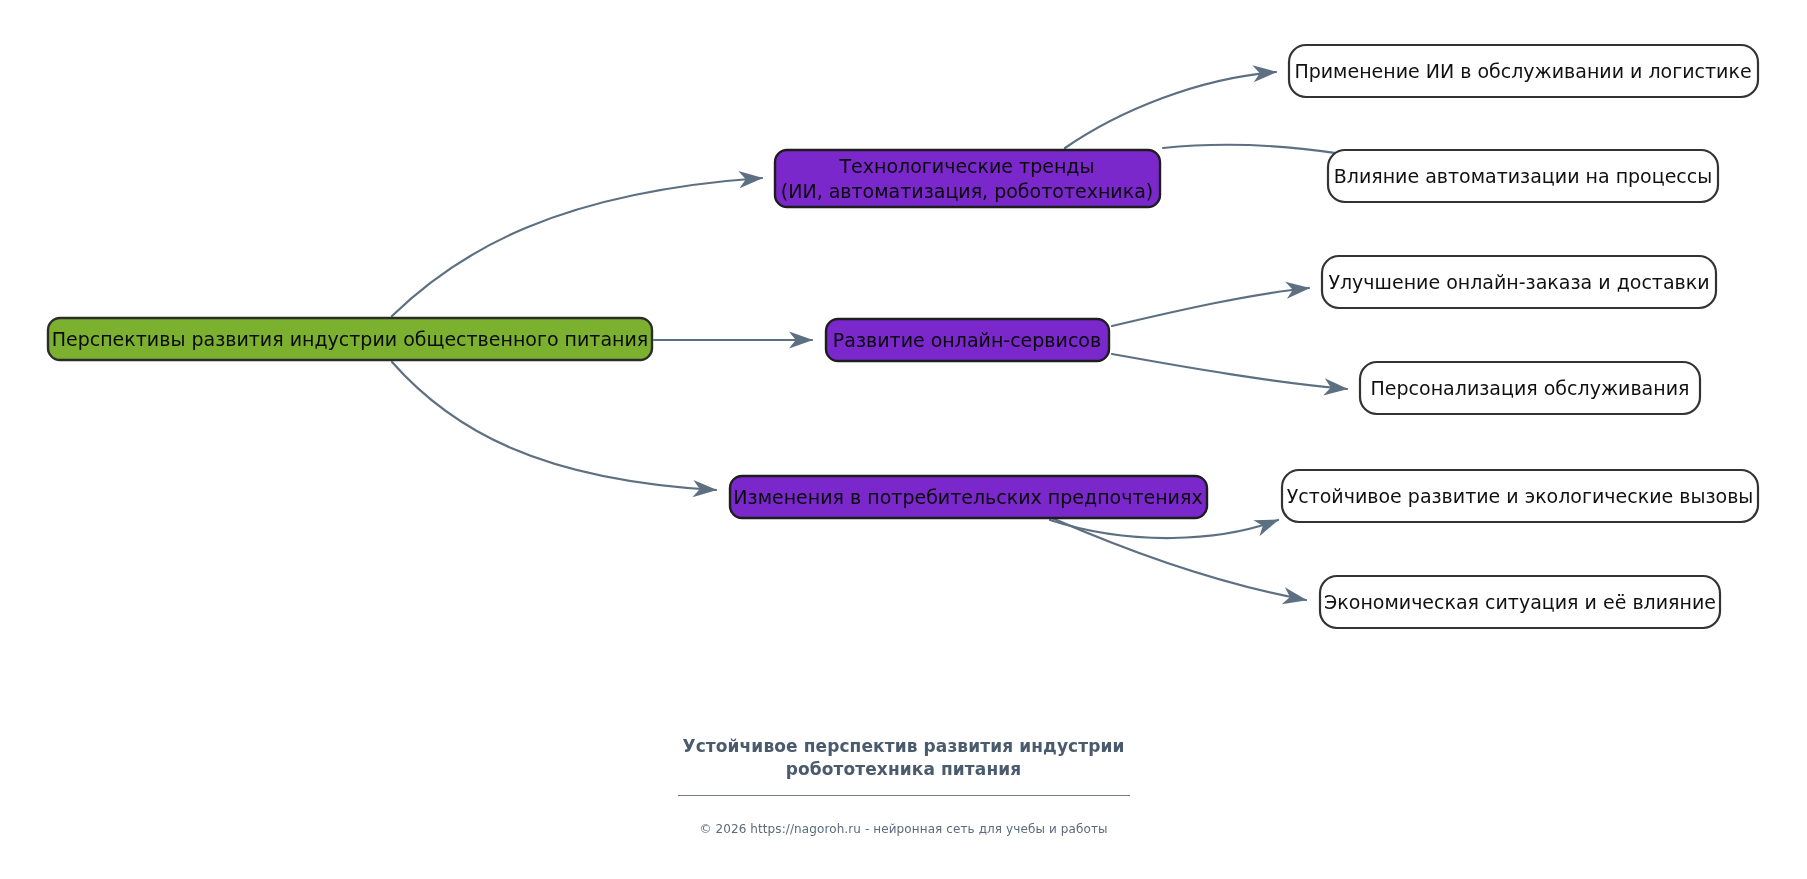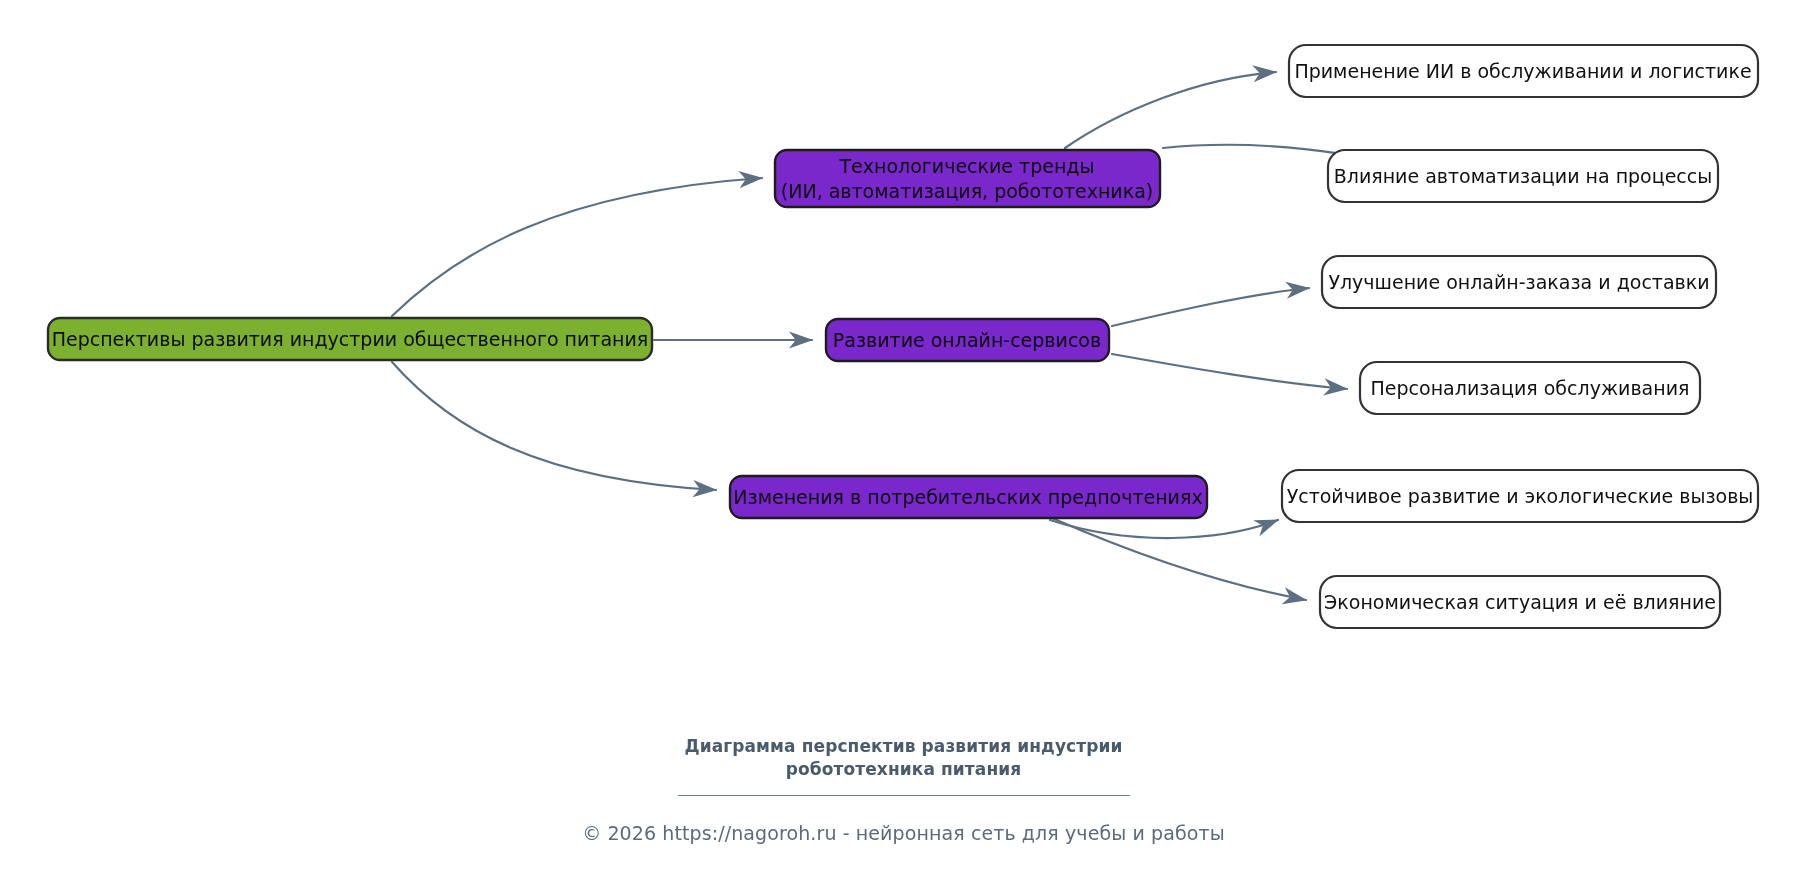--- a/index.html
+++ b/index.html
@@ -79,21 +79,21 @@
   .footer-title span { display: block; }
   .footer-rule {
     width: 452px;
     height: 0;
     border-bottom: 1.6px solid #6f7f90;
     margin: 14px auto 0 auto;
   }
   .footer-credit {
     margin-top: 26px;
     font-family: "DejaVu Sans", sans-serif;
-    font-size: 19px;
+    font-size: 12px;
     color: #5b6b7c;
     letter-spacing: 0.1px;
   }
 </style>
 </head>
 <body>
 
 <div id="canvas">
 
   <svg id="diagram" viewBox="0 0 1807 879">
@@ -171,20 +171,20 @@
     </g>
 
     <g>
       <rect class="node-shape-leaf" x="1320" y="576" width="400" height="52" rx="17" ry="17"></rect>
       <text class="node-label leaf" x="1520" y="603">Экономическая ситуация и её влияние</text>
     </g>
   </svg>
 
   <div class="footer-block">
     <div class="footer-title">
-      <span>Диаграмма перспектив развития индустрии</span>
+      <span>Устойчивое перспектив развития индустрии</span>
       <span>робототехника питания</span>
     </div>
     <div class="footer-rule"></div>
     <div class="footer-credit">© 2026 https://nagoroh.ru - нейронная сеть для учебы и работы</div>
   </div>
 
 </div>
 
 </body></html>

